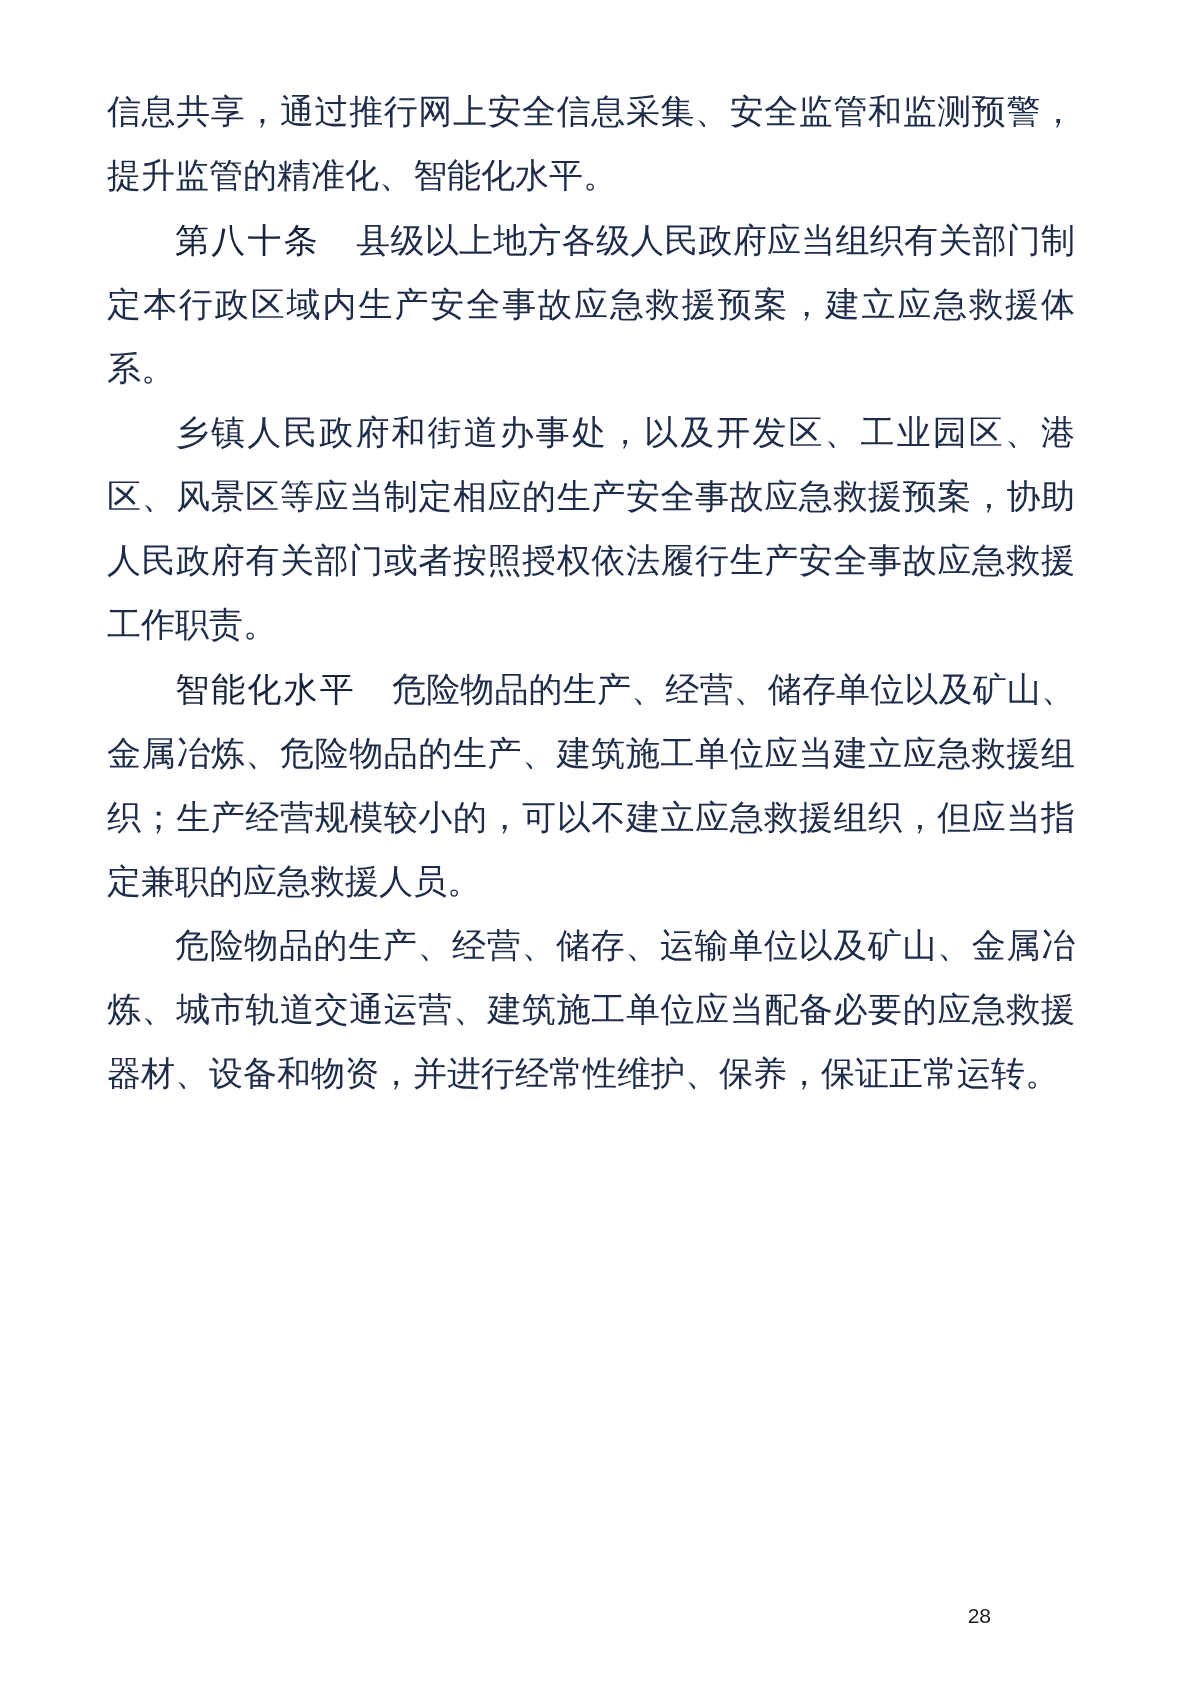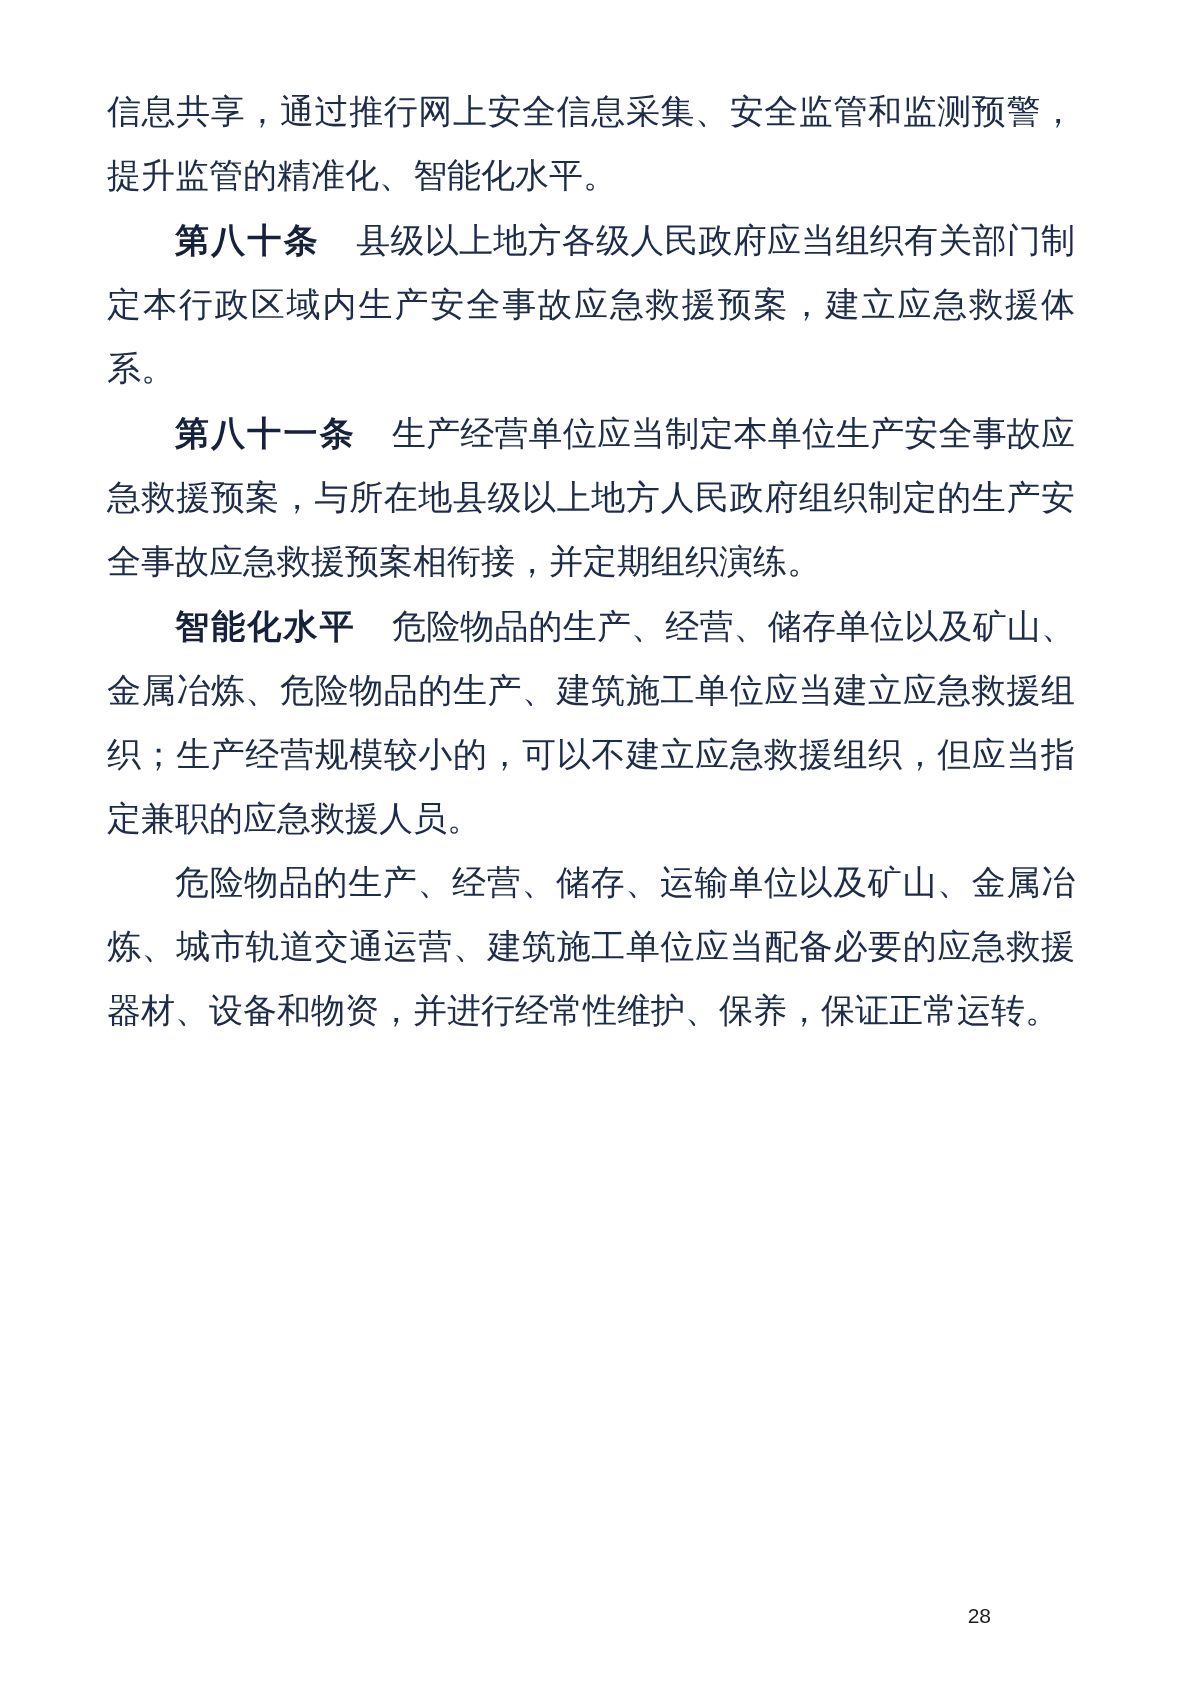--- a/index.html
+++ b/index.html
@@ -27,21 +27,21 @@
     color: #1e2c4a;
     text-align: justify;
     text-justify: inter-ideograph;
     word-break: break-all;
   }
   .para.indent {
     text-indent: 68px;
   }
   .article-label {
     font-family: "Liberation Sans", "DejaVu Sans", sans-serif;
-    font-weight: 700;
+    font-weight: 400;
     color: #16213c;
     letter-spacing: 2px;
   }
   .label-gap {
     display: inline-block;
     width: 36px;
   }
   .page-number {
     position: absolute;
     right: 108px;
@@ -52,18 +52,18 @@
     color: #1c1c1c;
   }
 </style>
 </head>
 <body>
 
 <div class="page">
   <div class="doc-body">
       <p class="para"><span>信息共享，通过推行网上安全信息采集、安全监管和监测预警，提升监管的精准化、智能化水平。</span></p>
       <p class="para indent"><span class="article-label">第八十条</span><span class="label-gap"></span><span>县级以上地方各级人民政府应当组织有关部门制定本行政区域内生产安全事故应急救援预案，建立应急救援体系。</span></p>
-      <p class="para indent"><span class="article-label">第八十一条</span><span class="label-gap"></span><span>生产经营单位应当制定本单位生产安全事故应急救援预案，与所在地县级以上地方人民政府组织制定的生产安全事故应急救援预案相衔接，并定期组织演练。</span></p>
+      <p class="para indent"><span>乡镇人民政府和街道办事处，以及开发区、工业园区、港区、风景区等应当制定相应的生产安全事故应急救援预案，协助人民政府有关部门或者按照授权依法履行生产安全事故应急救援工作职责。</span></p>
       <p class="para indent"><span class="article-label">智能化水平</span><span class="label-gap"></span><span>危险物品的生产、经营、储存单位以及矿山、金属冶炼、危险物品的生产、建筑施工单位应当建立应急救援组织；生产经营规模较小的，可以不建立应急救援组织，但应当指定兼职的应急救援人员。</span></p>
       <p class="para indent"><span>危险物品的生产、经营、储存、运输单位以及矿山、金属冶炼、城市轨道交通运营、建筑施工单位应当配备必要的应急救援器材、设备和物资，并进行经常性维护、保养，保证正常运转。</span></p>
     </div>
   <div class="page-number">28</div>
 </div>
 
 </body></html>

